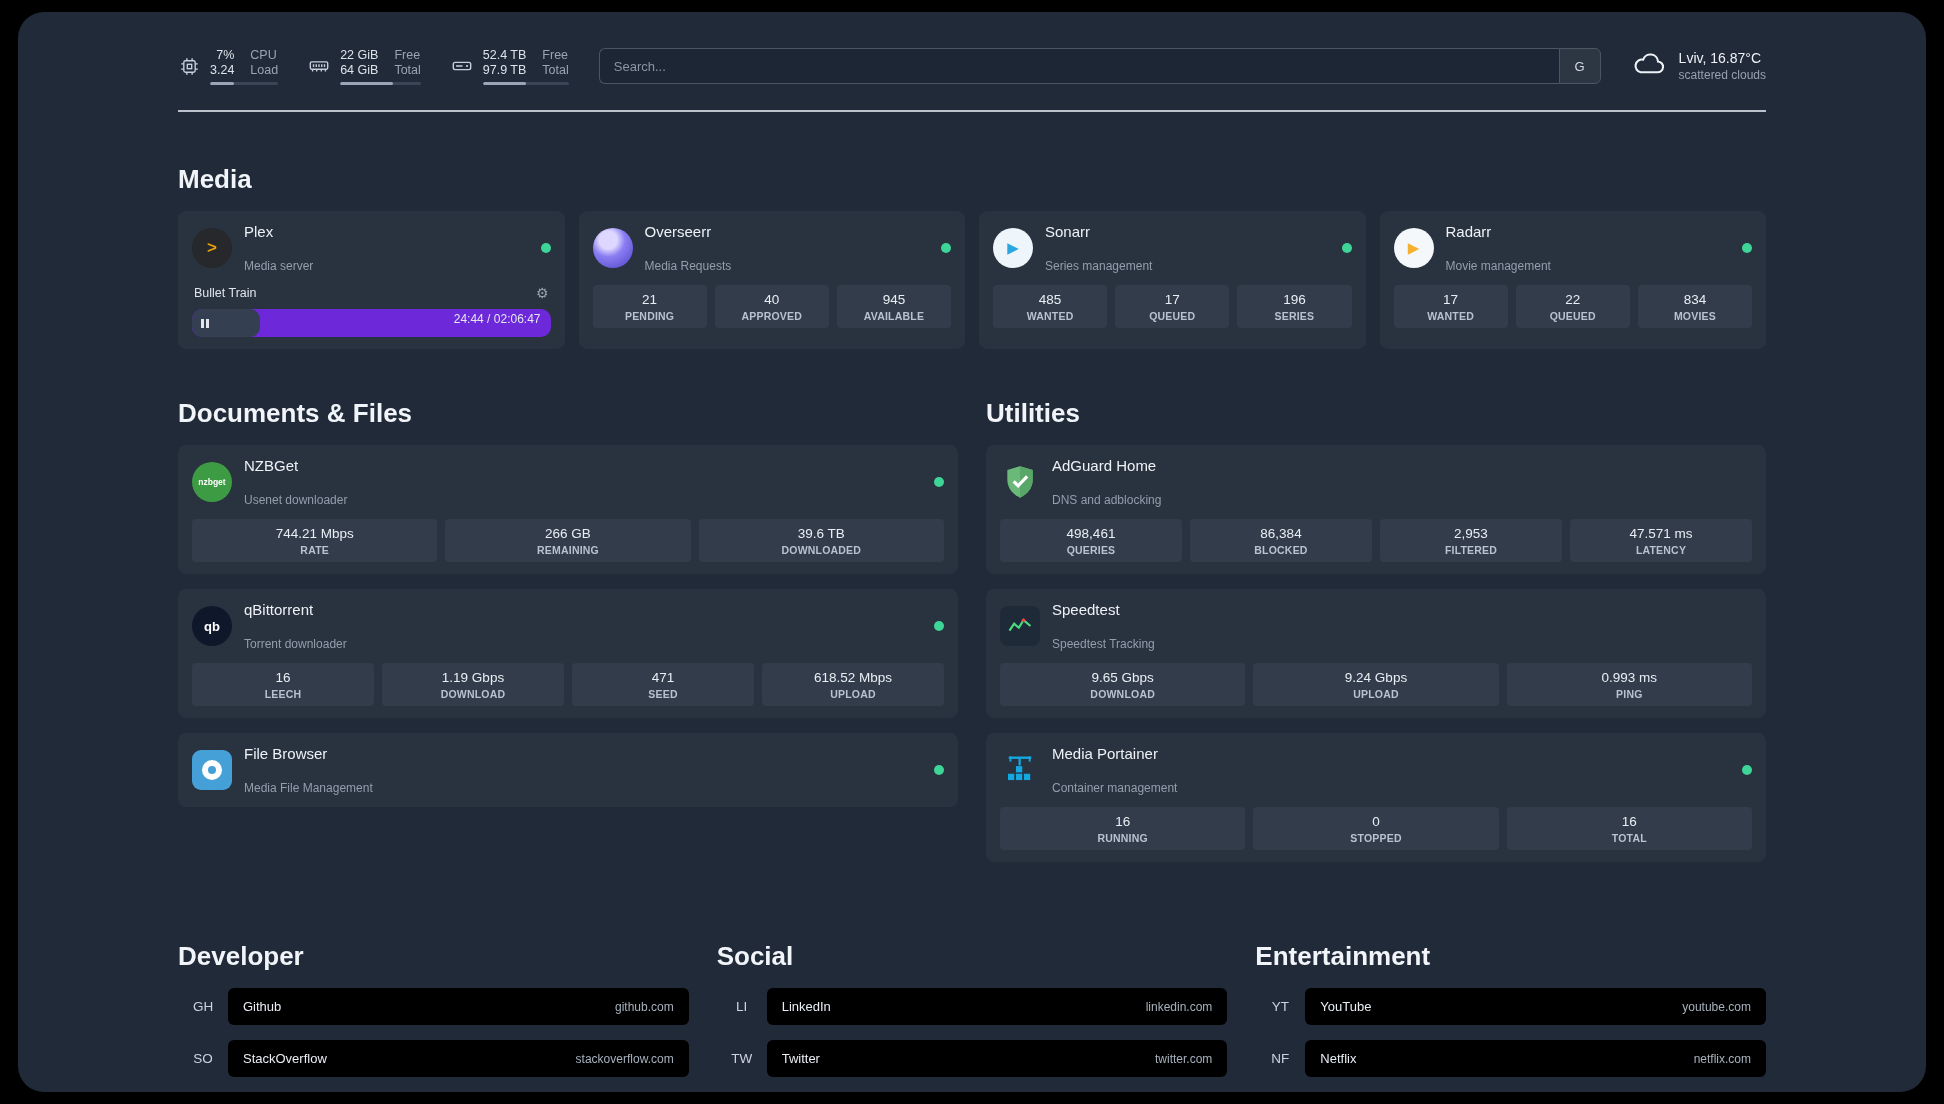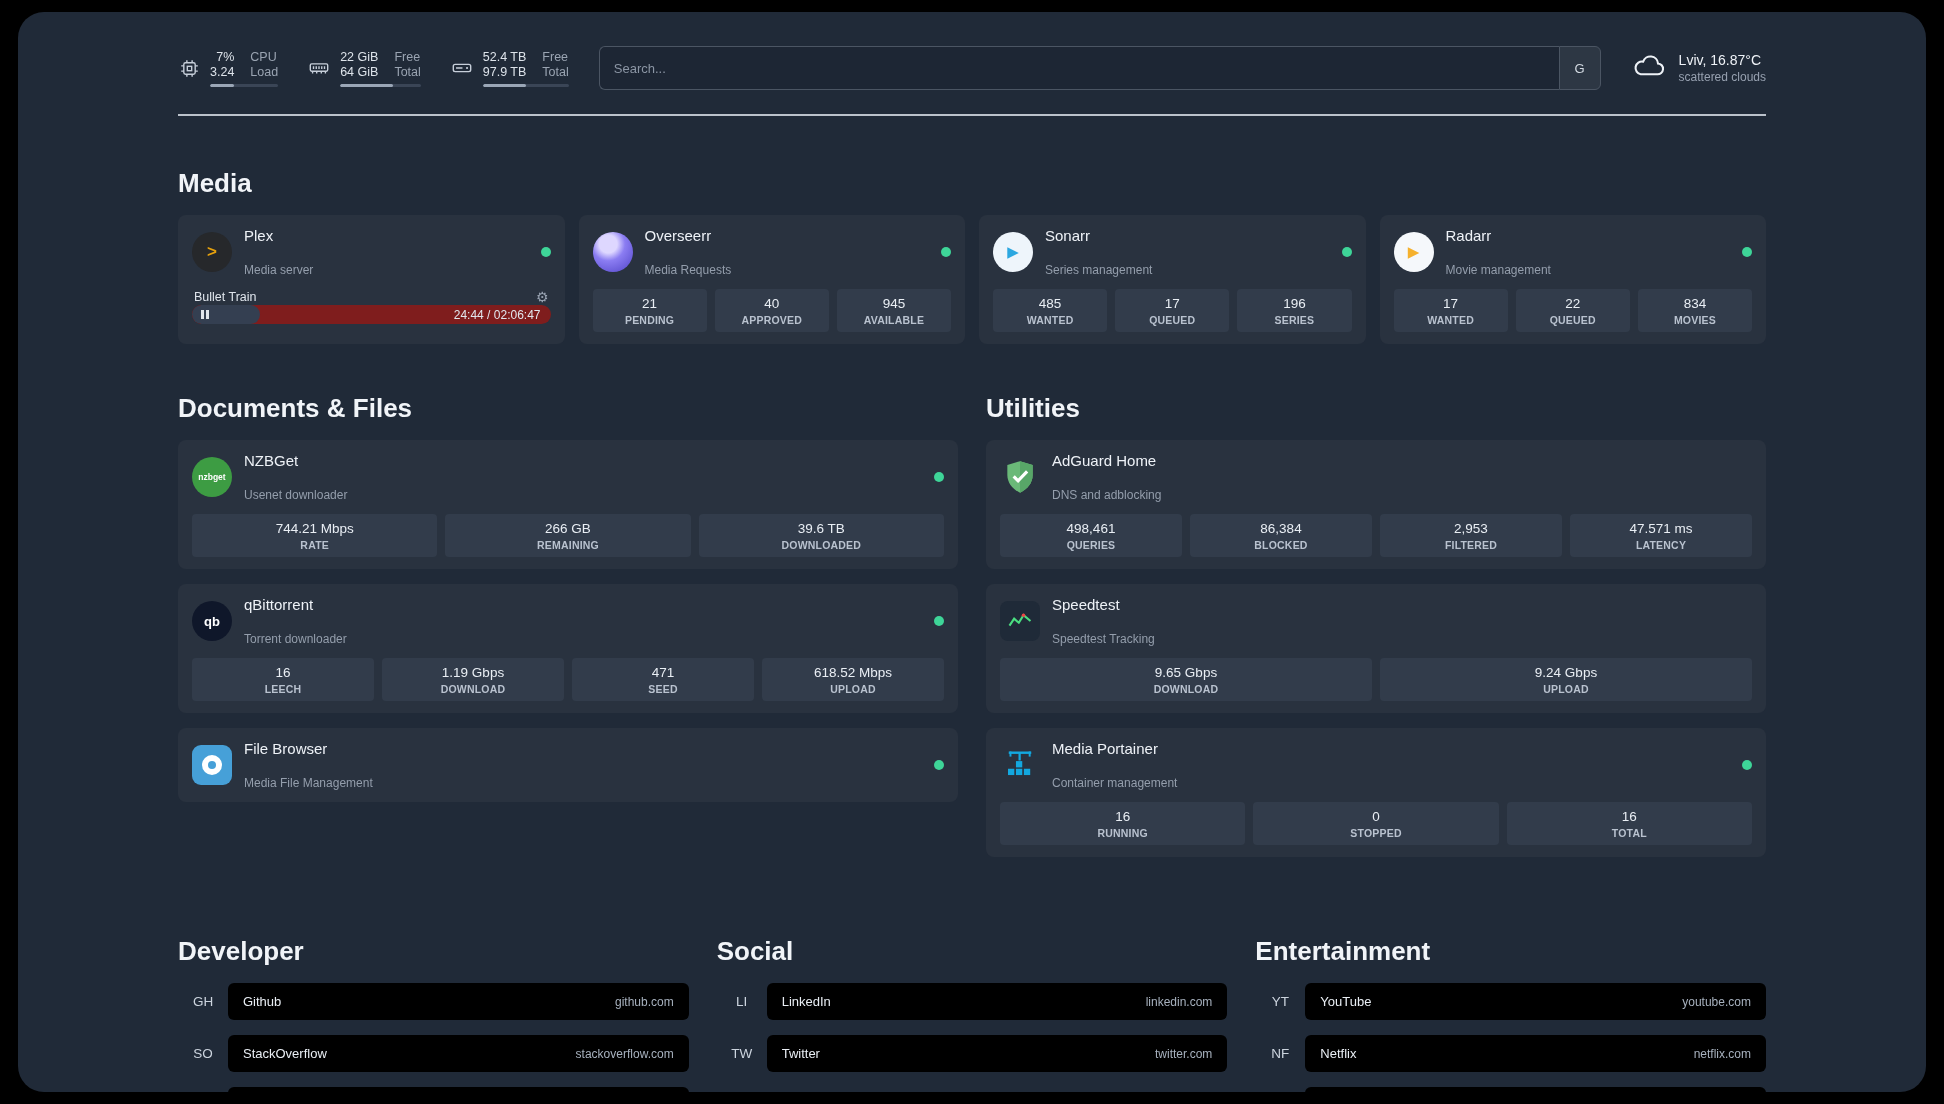--- a/index.html
+++ b/index.html
@@ -9,21 +9,21 @@
   
   .topbar{display:flex;align-items:center;}
   .resources{display:flex;gap:30px;align-items:flex-start;}
   .res{display:flex;gap:10px;align-items:center;}
   .res-icon{display:grid;place-items:center;width:22px;height:22px;}
   .res-grid{display:grid;grid-template-columns:auto auto;column-gap:16px;row-gap:0;font-size:12.5px;line-height:15px;}
   .res-val{color:#dde3ea;text-align:right;}
   .res-lab{color:#9aa4b2;}
   .res-bar{margin-top:4px;height:3px;background:#3a4556;border-radius:2px;overflow:hidden;}
   .res-fill{height:100%;background:#9aa6b6;border-radius:2px;}
-  .search{flex:1;display:flex;height:44px;margin:0 30px;}
+  .search{flex:1;display:flex;height:36px;margin:0 30px;}
   .search input{flex:1;background:#1d2634;border:1px solid #4b5563;border-right:none;
      border-radius:6px 0 0 6px;padding:0 14px;color:#e7ecf2;font-size:13px;outline:none;
      font-family:"Liberation Sans",sans-serif;}
   .search input::placeholder{color:#8b95a4;}
   .search-btn{width:42px;background:#2d3744;border:1px solid #4b5563;border-radius:0 6px 6px 0;
      color:#d3dae2;font-size:13px;cursor:pointer;font-family:"Liberation Sans",sans-serif;}
   .weather{display:flex;gap:12px;align-items:center;}
   .w-loc{font-size:14px;color:#eef2f7;}
   .w-cond{font-size:12px;color:#97a1b0;margin-top:2px;}
   .divider{height:2px;background:#ccd3db;opacity:.9;margin-top:24px;border:none;}
@@ -55,21 +55,21 @@
   .i-qbittorrent{background:#0f172a;border-radius:50%;color:#fff;font-weight:700;font-size:13px;}
   .i-filebrowser{background:#46a0d8;border-radius:9px;}
   .fb-disc{width:20px;height:20px;border-radius:50%;background:#fff;display:grid;place-items:center;}
   .fb-dot{width:8px;height:8px;border-radius:50%;background:#46a0d8;}
   .i-speedtest{background:#1f2a38;border-radius:8px;}
   
   .player{margin-top:10px;}
   .player-top{display:flex;justify-content:space-between;align-items:center;padding:2px 2px 0;}
   .player-track{font-size:12.5px;color:#dfe5ec;}
   .gear{font-size:14px;color:#98a2b1;cursor:pointer;}
-  .player-bar{height:19px;background:#7f1d1d;border-radius:10px;position:relative;overflow:hidden;cursor:pointer;}
+  .player-bar{margin-top:8px;height:28px;background:#6d28d9;border-radius:10px;position:relative;overflow:hidden;cursor:pointer;}
   .player-fill{height:100%;background:#343f51;border-radius:10px;display:flex;align-items:center;padding-left:9px;box-sizing:border-box;}
   .pause{display:flex;gap:2.5px;}
   .pause i{display:block;width:2.5px;height:9px;background:#e2e7ee;}
   .player-time{position:absolute;right:10px;top:3px;font-size:12px;color:#e2e7ee;}
   
   .bm-grid{display:grid;grid-template-columns:repeat(3,1fr);column-gap:28px;margin-top:64px;align-items:start;}
   .bm{display:flex;align-items:stretch;height:37px;margin-bottom:15px;cursor:pointer;text-decoration:none;}
   .bm-abbr{width:50px;display:grid;place-items:center;color:#ccd4de;font-size:13.5px;flex:0 0 auto;}
   .bm-body{flex:1;display:flex;align-items:center;justify-content:space-between;background:#000000;border-radius:6px;padding:0 15px;min-width:0;}
   .bm-name{font-size:13px;color:#e9eef4;}
@@ -407,20 +407,24 @@
           </div>
         </div>
         <div class="stats">
           <div class="stat">
               <div class="stat-value">9.65 Gbps</div>
               <div class="stat-label">DOWNLOAD</div>
             </div>
           <div class="stat">
               <div class="stat-value">9.24 Gbps</div>
               <div class="stat-label">UPLOAD</div>
+            </div>
+          <div class="stat">
+              <div class="stat-value">0.993 ms</div>
+              <div class="stat-label">PING</div>
             </div>
         </div>
       </div>
 
       <div class="card">
         <div class="svc-head">
           <span class="svc-icon">
             <svg viewBox="0 0 24 24" width="36" height="36">
                 <g fill="#13a8e0">
                   <rect x="4" y="14.5" width="4.2" height="4.2"></rect>

